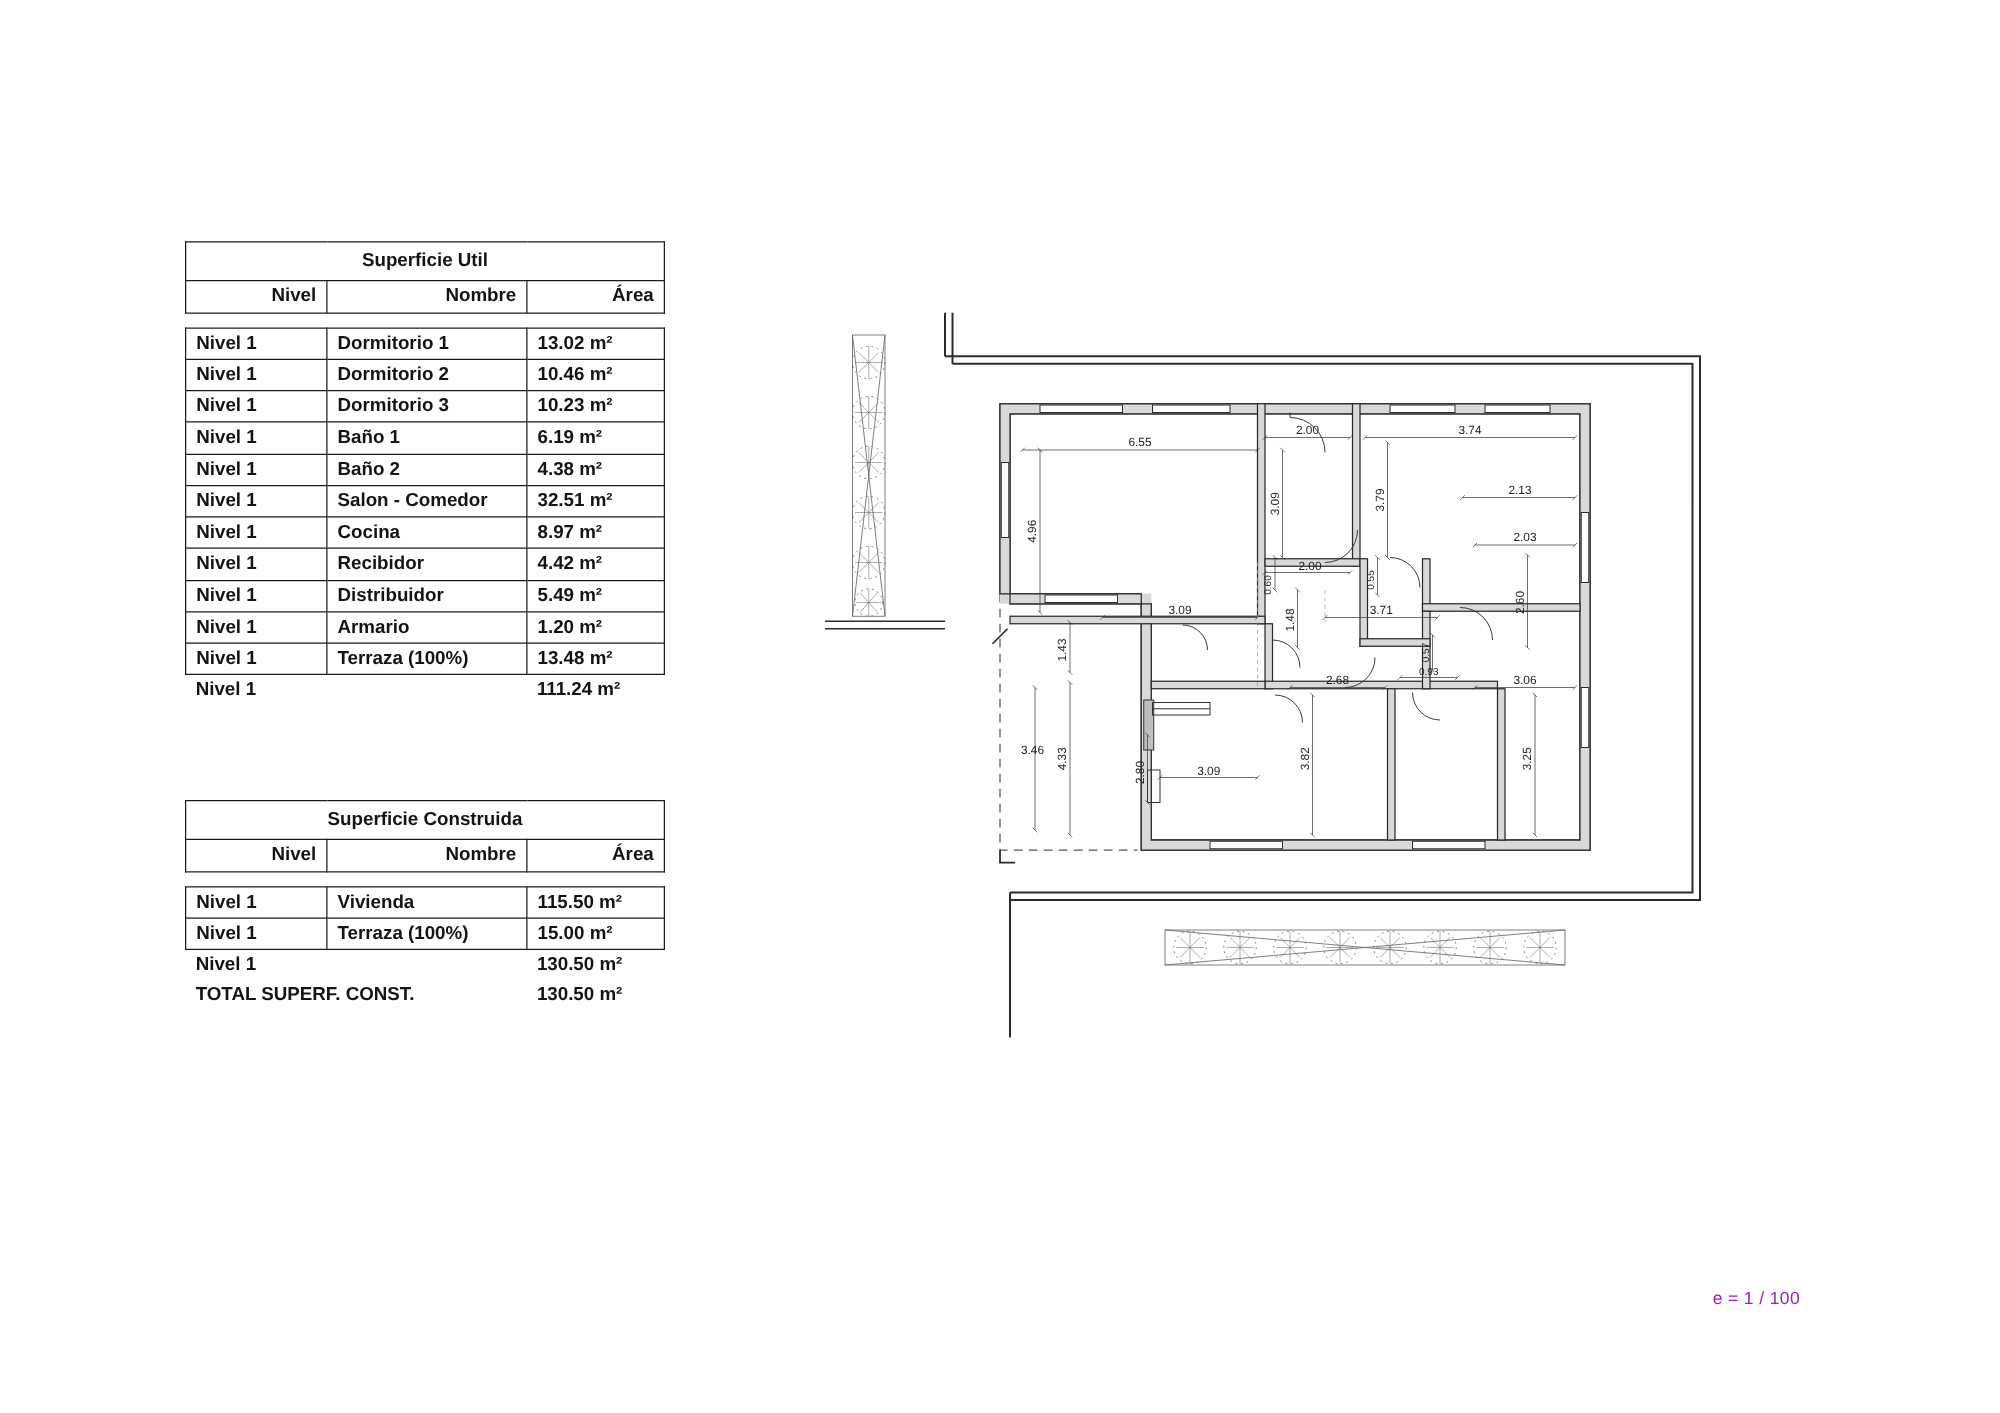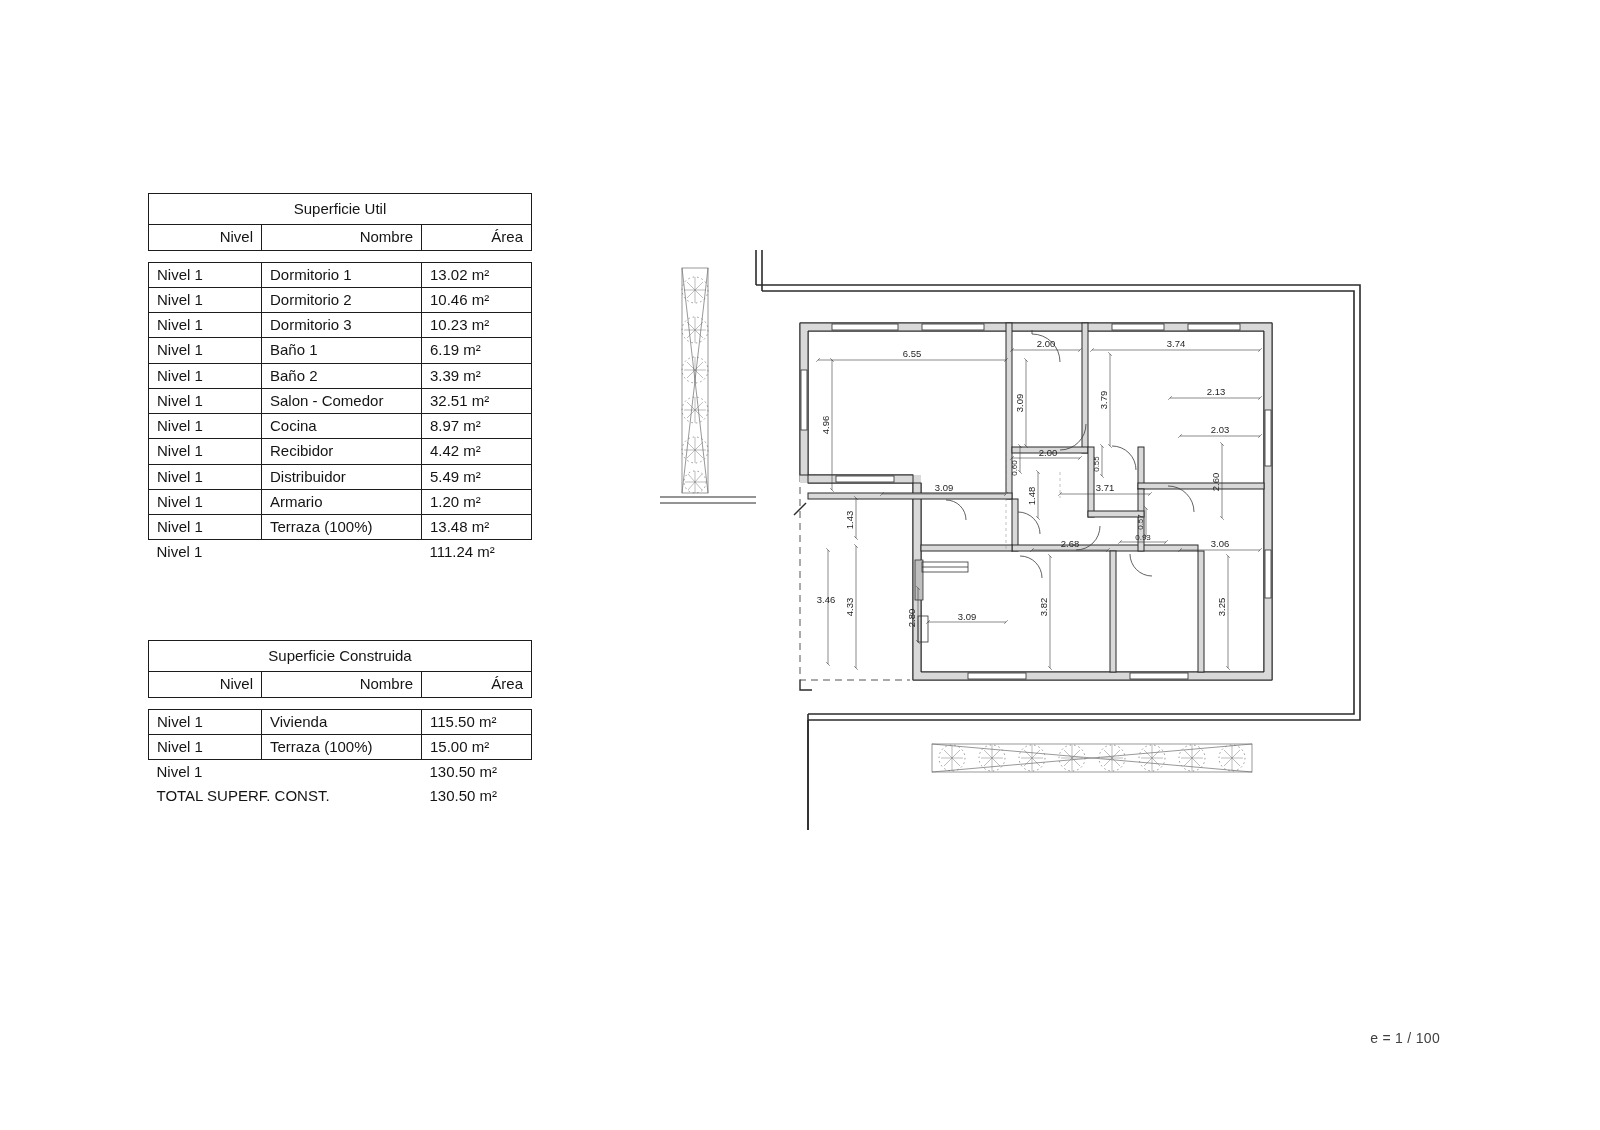--- a/index.html
+++ b/index.html
@@ -22,21 +22,21 @@
     border-collapse: collapse;
   }
   table.sched {
     border-collapse: collapse;
     font-size: 15px;
     color: #141414;
   }
   table.sched td, table.sched th {
     border: 1px solid #1c1c1c;
     padding: 3px 8px 4px 8px;
-    font-weight: normal;
+    font-weight: bold;
     white-space: nowrap;
     line-height: 1.15;
   }
   table.sched .title-cell {
     text-align: center;
     padding-top: 6px;
     padding-bottom: 7px;
   }
   table.sched .hdr td {
     text-align: right;
@@ -76,21 +76,21 @@
     width: 780px;
     height: 580px;
   }
   #plan-svg { display: block; }
 
   .scale-note {
     position: absolute;
     right: 160px;
     bottom: 84px;
     font-size: 14px;
-    color: #404040;
+    color: #a21caf;
     letter-spacing: 0.3px;
   }
 </style>
 </head>
 <body>
 
 <div class="table-block" style="left:148px; top:193px;">
   <table class="sched">
     <tbody>
       <tr>
@@ -120,21 +120,21 @@
         <td>10.23 m²</td>
       </tr>
       <tr>
         <td>Nivel 1</td>
         <td>Baño 1</td>
         <td>6.19 m²</td>
       </tr>
       <tr>
         <td>Nivel 1</td>
         <td>Baño 2</td>
-        <td>3.39 m²</td>
+        <td>4.38 m²</td>
       </tr>
       <tr>
         <td>Nivel 1</td>
         <td>Salon - Comedor</td>
         <td>32.51 m²</td>
       </tr>
       <tr>
         <td>Nivel 1</td>
         <td>Cocina</td>
         <td>8.97 m²</td>

